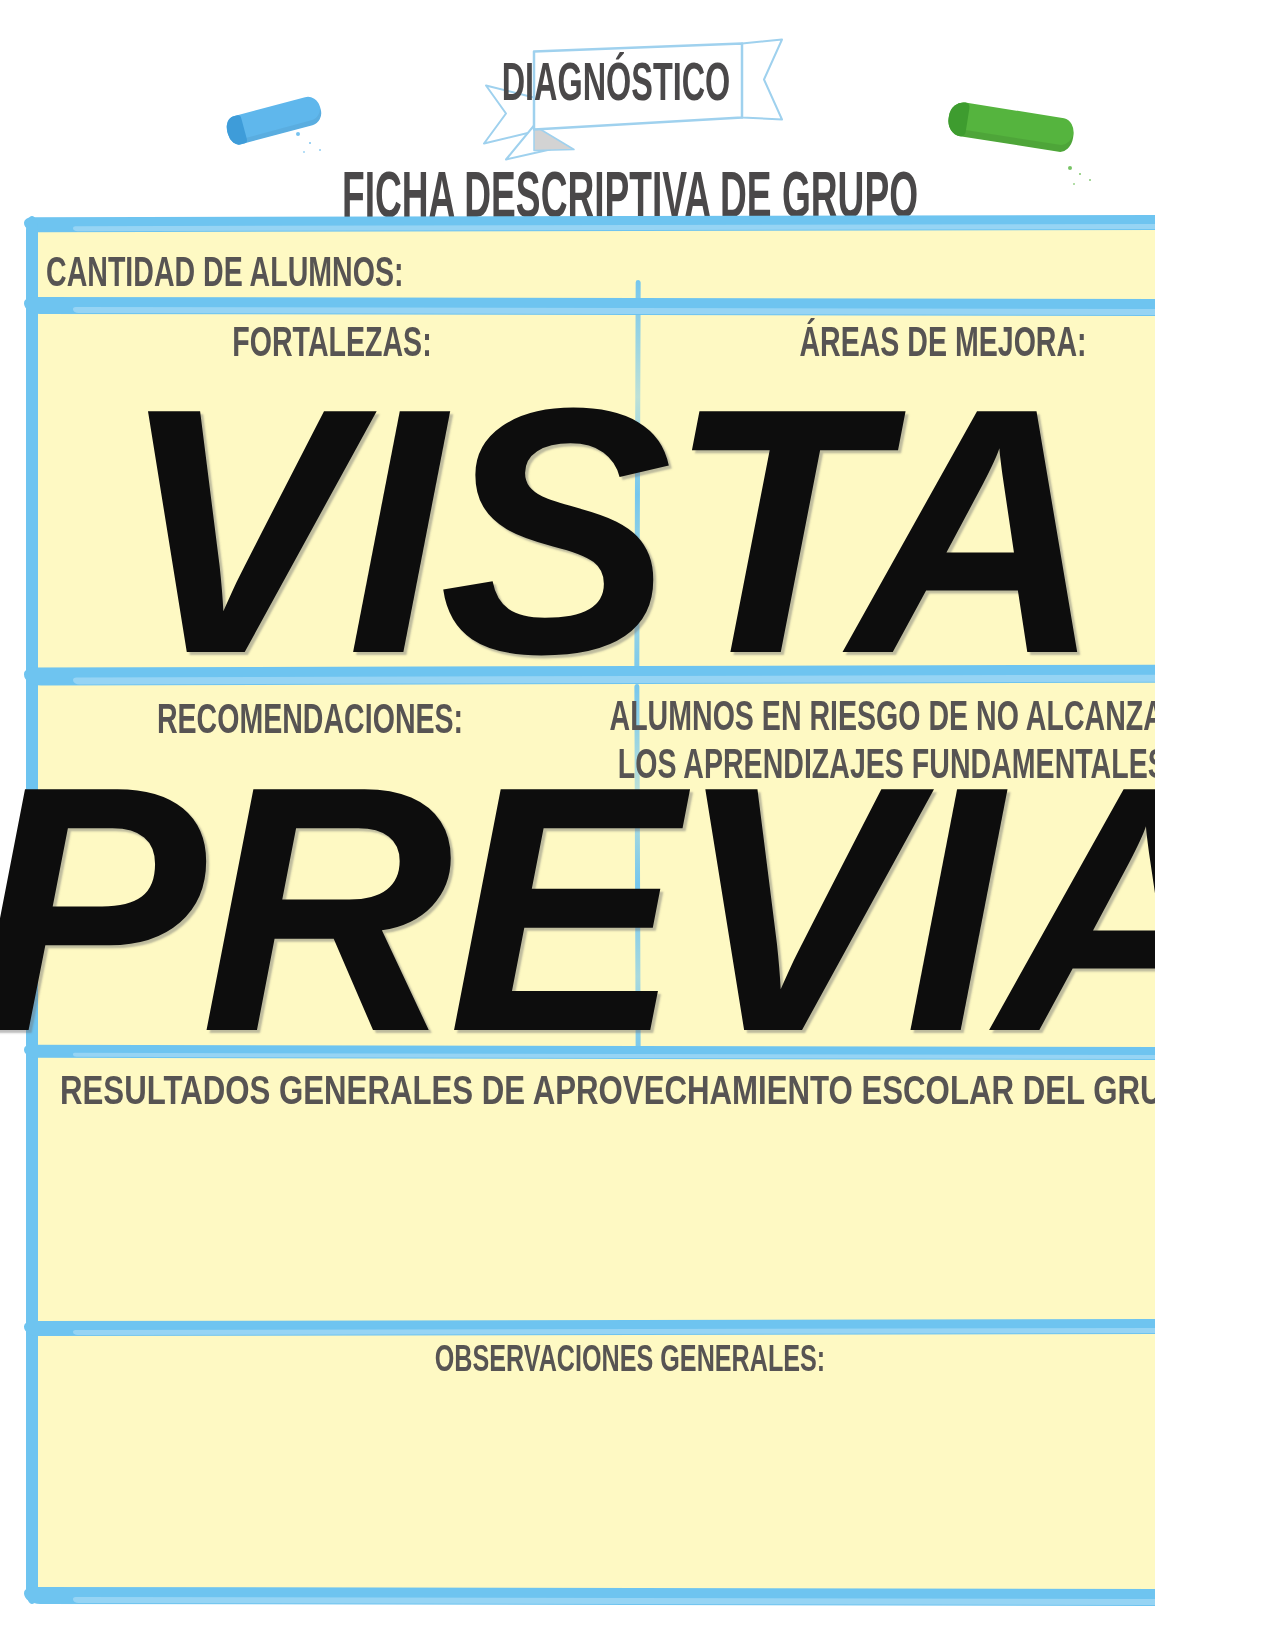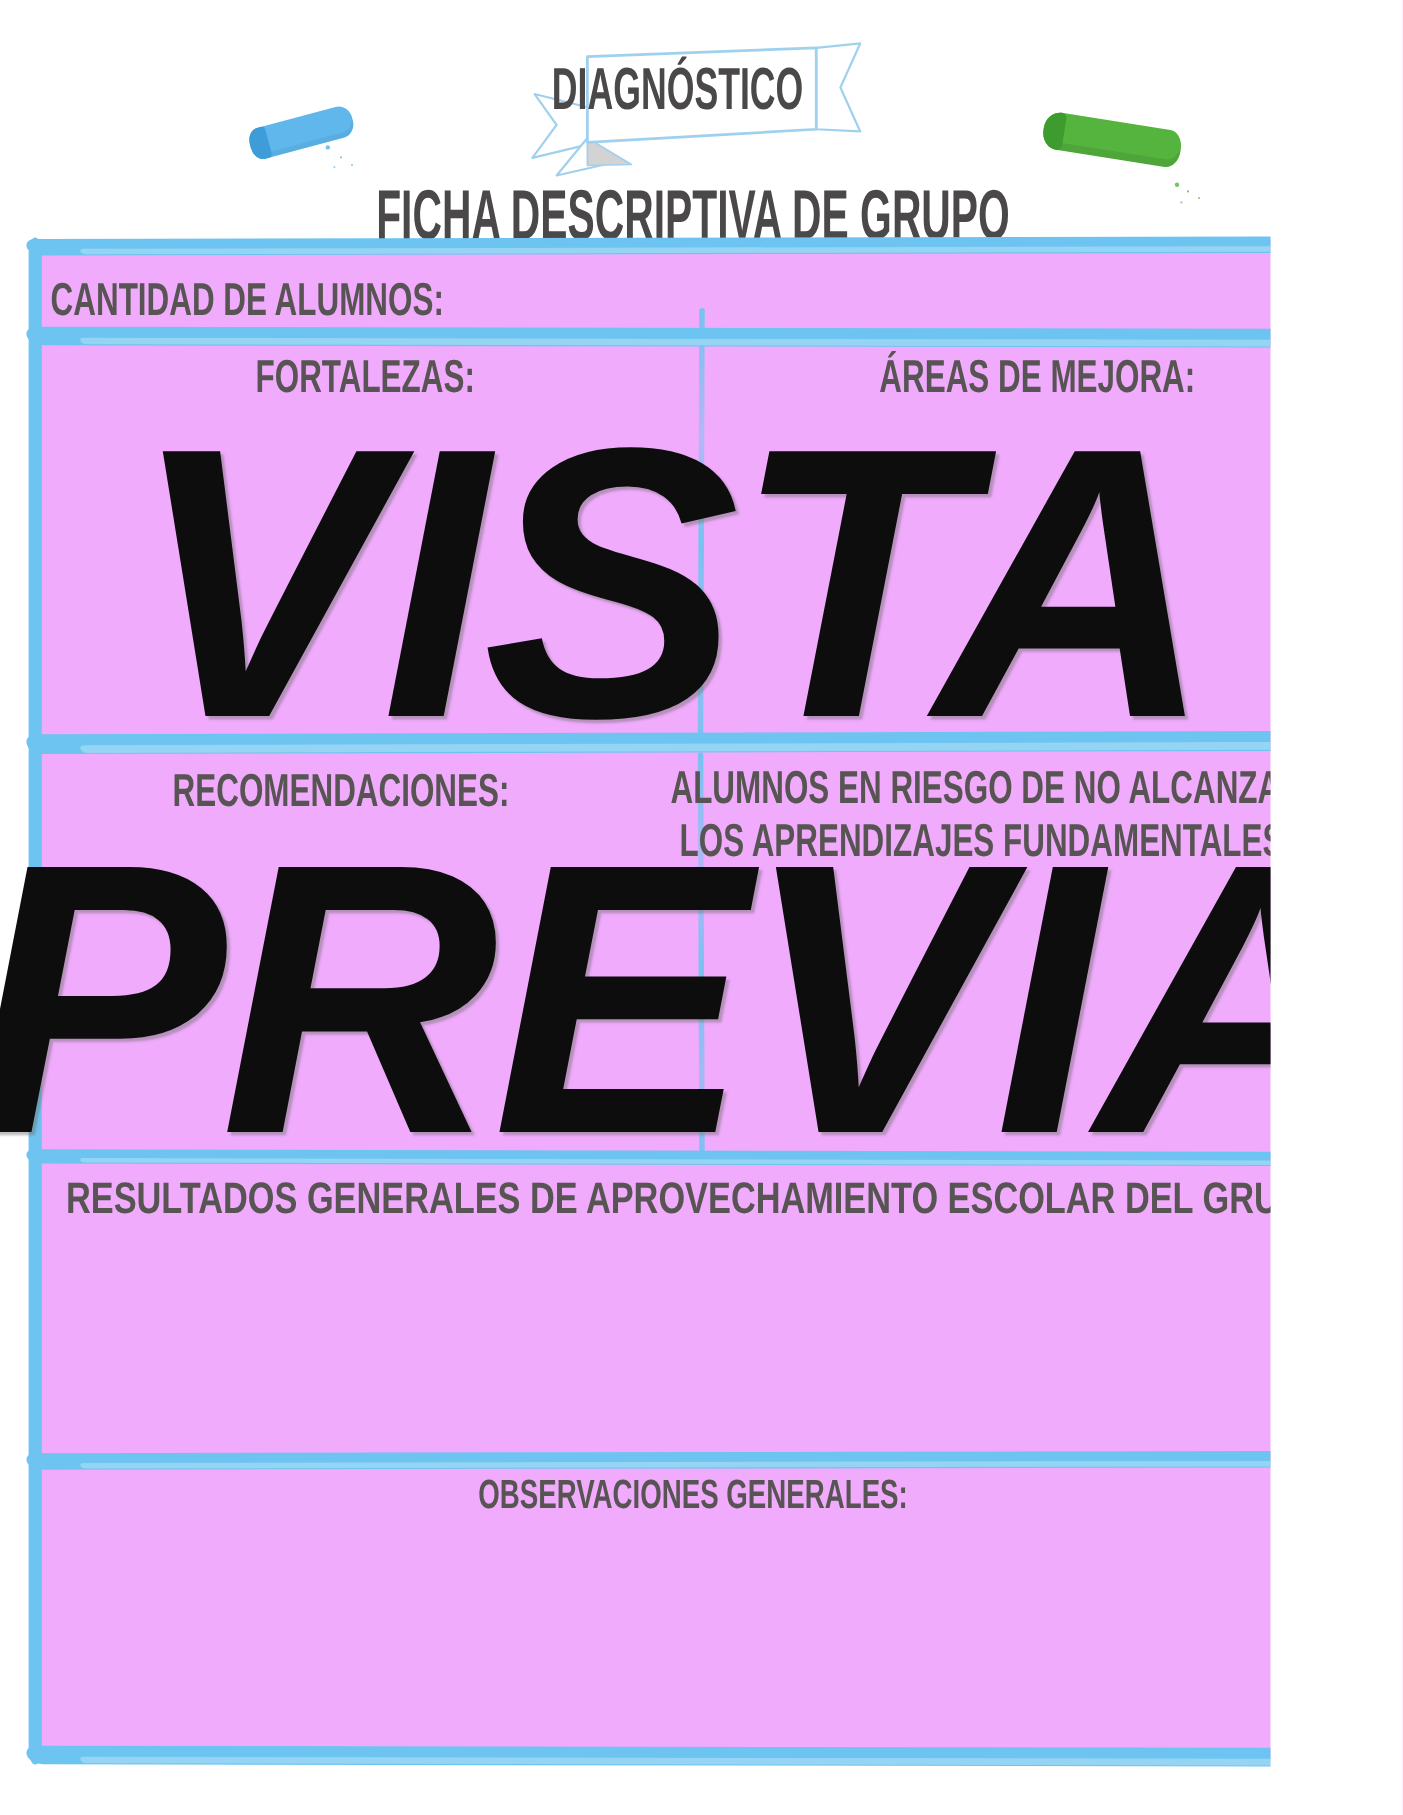--- a/index.html
+++ b/index.html
@@ -31,21 +31,21 @@
   
   .ribbon{position:absolute;left:470px;top:38px;width:320px;height:128px;}
   .banner-label{position:absolute;left:616px;top:50px;font-size:54px;font-weight:bold;
         color:#4A4849;white-space:nowrap;transform:translateX(-50%) scaleX(0.60);}
 
   
   .page-title{position:absolute;left:630px;top:158px;font-size:64px;font-weight:bold;
         color:#4A4849;white-space:nowrap;transform:translateX(-50%) scaleX(0.58);}
 
   
-  .card{position:absolute;left:28px;top:218px;width:1222px;height:1382px;background:#f0abfc;}
+  .card{position:absolute;left:28px;top:218px;width:1222px;height:1382px;background:#fef9c3;}
 
   
   .hbar{position:absolute;left:-4px;width:1232px;background:#6EC4F0;
         border-radius:9px 16px 11px 18px / 7px 11px 8px 12px;}
   .hbar::after{content:'';position:absolute;left:4%;right:6%;top:58%;height:34%;
         background:rgba(255,255,255,0.28);border-radius:inherit;}
   .bar-top{top:-2px;height:15px;transform:rotate(-0.12deg);}
   .bar-1{top:80px;height:17px;transform:rotate(0.1deg);}
   .bar-2{top:448px;height:18px;transform:rotate(-0.15deg);}
   .bar-3{top:828px;height:13px;transform:rotate(0.12deg);}

